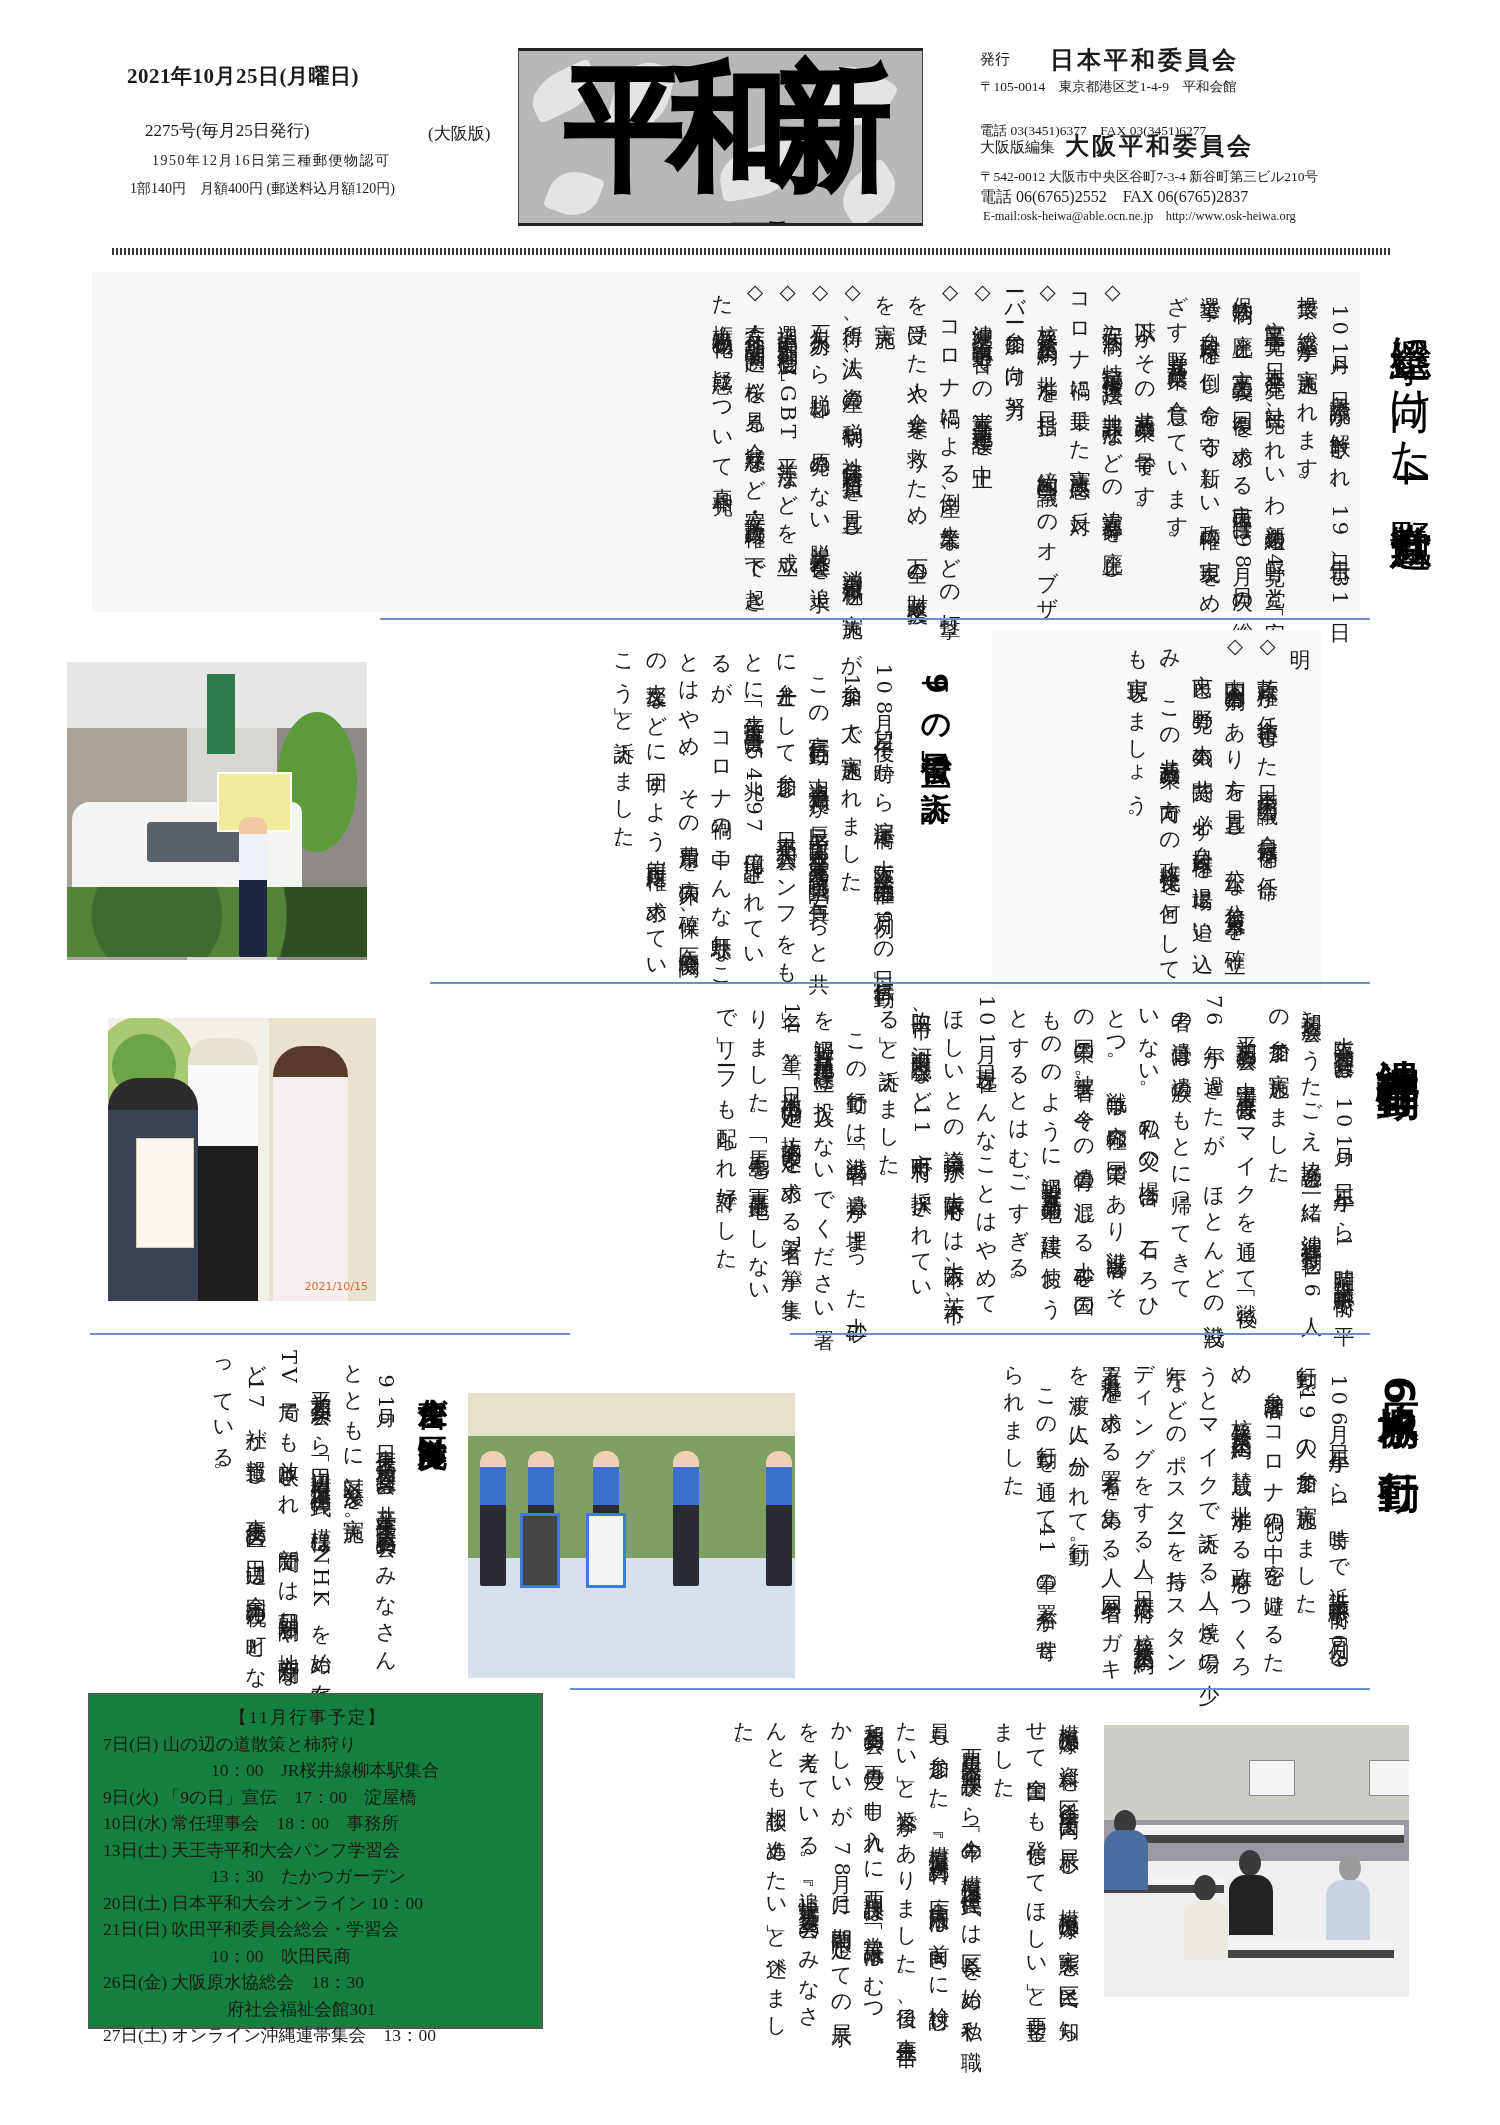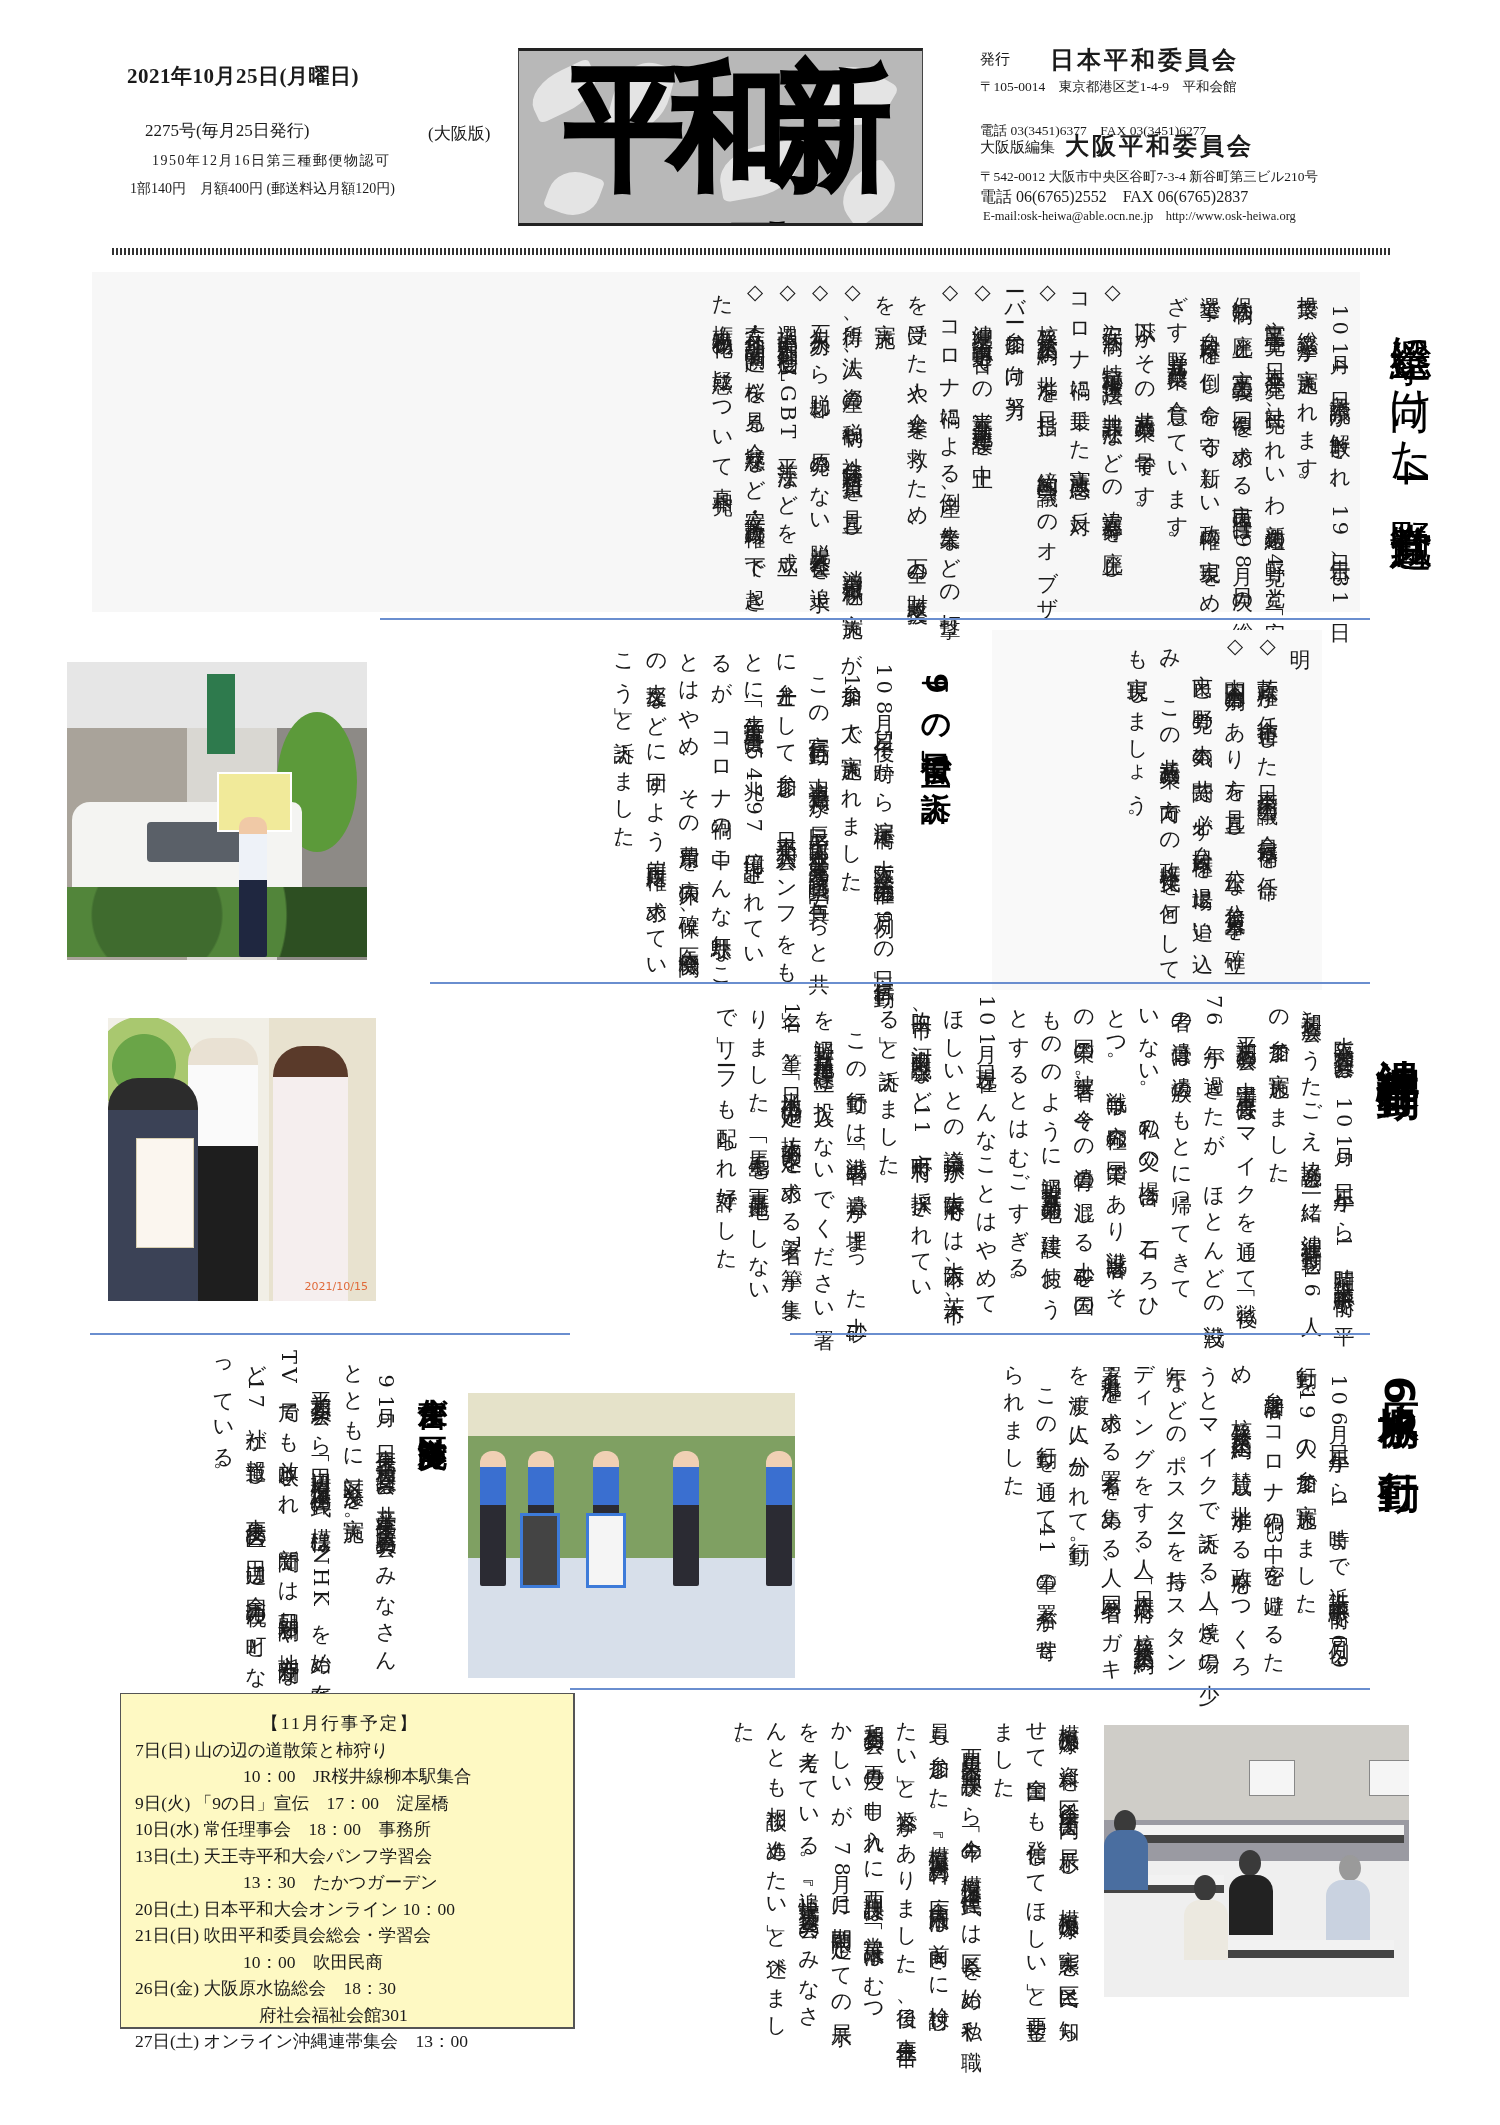--- a/index.html
+++ b/index.html
@@ -65,21 +65,21 @@
   .ph-protest .fig { position:absolute; top:58px; width:26px; height:135px; background: linear-gradient(180deg, #f0d0b4 0 12%, #3a6fd0 12% 40%, #2b2b33 40%); border-radius: 12px 12px 2px 2px; }
   .ph-protest .board { position:absolute; top:120px; width:40px; height:75px; background:#f5f5f5; border:3px solid #3d7bd9; }
 
   .ph-meeting { background: linear-gradient(180deg, #cfcdc8 0 35%, #9a9aa2 35% 50%, #efefef 50%); }
   .ph-meeting .screen { position:absolute; width:46px; height:36px; background:#f5f5f5; border:1px solid #888; }
   .ph-meeting .table { position:absolute; height:18px; background:#f2f2f2; border-bottom:8px solid #444; }
   .ph-meeting .head { position:absolute; width:22px; height:26px; border-radius:50%; background:#3a3a3a; }
   .ph-meeting .body { position:absolute; width:44px; height:60px; border-radius:16px 16px 0 0; }
 
   
-  .sched { left: 88px; top: 1693px; width: 455px; height: 336px; border: 1.5px solid #555; border-right-width: 2.5px; border-bottom-width: 2.5px; background: #fef9c3; font-family: "Liberation Serif", serif; font-size: 17.5px; line-height: 26.5px; padding: 16px 0 0 14px; margin-left: 32px; }
+  .sched { left: 88px; top: 1693px; width: 455px; height: 336px; border: 1.5px solid #555; border-right-width: 2.5px; border-bottom-width: 2.5px; background: #15803d; font-family: "Liberation Serif", serif; font-size: 17.5px; line-height: 26.5px; padding: 10px 0 0 14px; }
   .sched-title { text-align: center; padding-right: 28px; letter-spacing: 2px; }
   .sched-row { white-space: nowrap; }
   .sched-sub { padding-left: 108px; white-space: nowrap; }
   .sched-sub2 { padding-left: 124px; white-space: nowrap; }
 </style>
 </head>
 <body>
 
 <div class="abs mh-date">2021年10月25日(月曜日)</div>
 <div class="abs mh-issue">2275号(毎月25日発行)</div>

